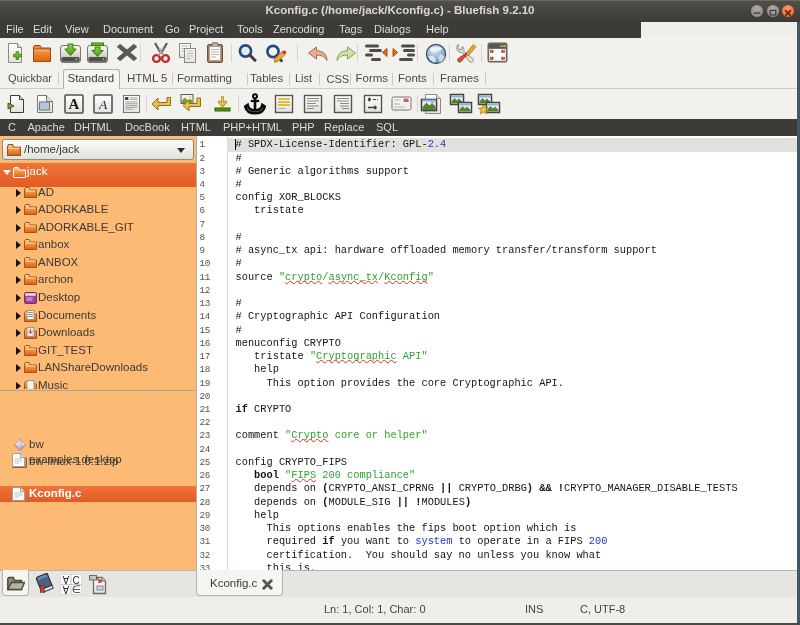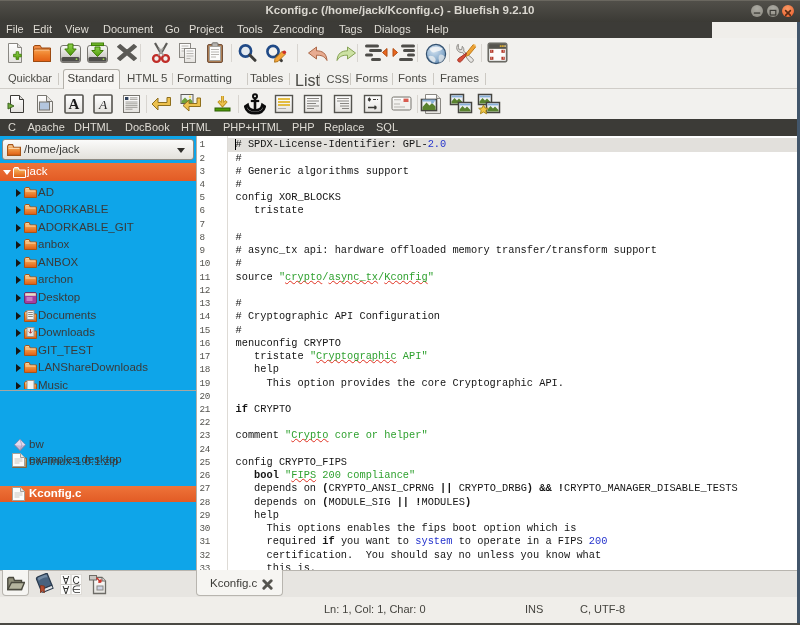--- a/index.html
+++ b/index.html
@@ -3,37 +3,37 @@
 <meta charset="utf-8">
 <style>
 html,body{margin:0;padding:0;}
 body{width:800px;height:625px;position:relative;overflow:hidden;background:#f0eeea;font-family:"Liberation Sans",sans-serif;}
 .abs{position:absolute;}
 
 #titlebar{left:0;top:0;width:800px;height:22px;background:linear-gradient(#514f49,#3b3a35);border-top:1px solid #6a675f;box-sizing:border-box;}
 #title{width:100%;text-align:center;top:4px;font-size:11.5px;font-weight:bold;color:#dbd8d1;}
 .winbtn{width:13px;height:13px;border-radius:50%;top:4px;}
 
-#menubar{left:0;top:22px;width:712px;height:16px;background:#3c3b37;}
+#menubar{left:0;top:22px;width:641px;height:16px;background:#3c3b37;}
 #menubar span{position:absolute;top:1px;font-size:11px;color:#dfdcd5;}
 
 #toolbar1{left:0;top:38px;width:800px;height:30px;background:#f2f1ee;}
 .sep1{position:absolute;top:6px;height:18px;width:1px;background:#d8d5d0;}
 
 #quickbar{left:0;top:68px;width:800px;height:21px;background:#f2f1ee;border-bottom:1px solid #d0cdc8;box-sizing:border-box;}
 #qsep span{position:absolute;top:73px;width:1px;height:12px;background:#ccc9c3;}
 #activetab{left:63px;top:69px;width:57px;height:20px;background:#f7f5f2;border:1px solid #b3b0a9;border-bottom:none;border-radius:3px 3px 0 0;box-sizing:border-box;}
 
 #toolbar2{left:0;top:89px;width:800px;height:30px;background:#f2f1ee;}
 .sep2{position:absolute;top:6px;height:18px;width:1px;background:#d8d5d0;}
 
 #snipbar{left:0;top:119px;width:800px;height:17px;background:#3c3b37;}
 #snipbar span{position:absolute;top:2px;font-size:11px;color:#dfdcd5;}
 
-#sidebar{left:0;top:136px;width:196px;height:434px;background:#0ea5e9;}
+#sidebar{left:0;top:136px;width:196px;height:434px;background:#fdba74;}
 #combo{position:absolute;left:2px;top:3px;width:192px;height:21px;background:linear-gradient(#fbfbfa,#e3e1dc);border:1px solid #8d8a83;border-radius:3px;box-sizing:border-box;}
 #editor{left:197px;top:136px;width:600px;height:434px;background:#ffffff;overflow:hidden;}
 #gutline{left:227px;top:136px;width:1px;height:434px;background:#dedbd6;}
 #curline{left:228px;top:138.3px;width:569px;height:13.23px;background:#e2e0dc;}
 pre{margin:0;font-family:"Liberation Mono",monospace;font-size:10.33px;line-height:13.23px;}
 #gutter{left:199.5px;top:138.3px;color:#55544f;font-size:9.3px;line-height:13.23px;letter-spacing:-0.4px;}
 #code{left:235.5px;top:138.3px;color:#141414;}
 #code .s{color:#2fa12f;}
 #code .n{color:#2433cd;}
 #code .w{color:#2fa12f;text-decoration:underline wavy #e03020 0.9px;text-underline-offset:0px;text-decoration-skip-ink:none;}
@@ -233,21 +233,21 @@
     <span style="left:392px;"></span>
     <span style="left:433px;"></span>
     <span style="left:485px;"></span>
   </div>
 <div class="abs" style="left:0;top:68px;width:800px;height:21px;">
 <span class="tab" style="position:absolute;left:8px;top:4px;font-size:11px;color:#4b4a45;">Quickbar</span>
 <span class="tab" style="position:absolute;left:67.5px;top:4px;font-size:11.5px;color:#3c3b37;">Standard</span>
 <span class="tab" style="position:absolute;left:127px;top:4px;font-size:11.5px;color:#4b4a45;text-align:center;">HTML 5</span>
 <span class="tab" style="position:absolute;left:177px;top:4px;font-size:11.5px;color:#4b4a45;">Formatting</span>
 <span class="tab" style="position:absolute;left:250px;top:4px;font-size:11.5px;color:#4b4a45;text-align:center;">Tables</span>
-<span class="tab" style="position:absolute;left:295px;top:4px;font-size:16px;color:#4b4a45;">List</span>
+<span class="tab" style="position:absolute;left:295px;top:4px;font-size:11px;color:#4b4a45;">List</span>
 <span class="tab" style="position:absolute;left:326.5px;top:4.5px;font-size:11px;color:#4b4a45;">CSS</span>
 <span class="tab" style="position:absolute;left:355.5px;top:4px;font-size:11.5px;color:#4b4a45;">Forms</span>
 <span class="tab" style="position:absolute;left:398px;top:4px;font-size:11.5px;color:#4b4a45;">Fonts</span>
 <span class="tab" style="position:absolute;left:440px;top:4px;font-size:11.5px;color:#4b4a45;">Frames</span>
 </div>
 <div class="abs" id="toolbar2">
 <svg class="abs" style="left:6px;top:5px;" width="20" height="20" viewBox="0 0 20 20">
       <path d="M4.5 1.5 L13.5 1.5 L17.5 5.5 L17.5 18.5 L4.5 18.5 Z" fill="url(#pgg)" stroke="#3c3b37"></path>
       <path d="M13.5 1.5 L13.5 5.5 L17.5 5.5" fill="#dddbd7" stroke="#3c3b37"></path>
       <path d="M2 10 L8 13 L2 16 Z" fill="#73ae3c" stroke="#3e6420" transform="translate(0,-1)"></path>
@@ -372,21 +372,21 @@
     </svg>
 <div id="combo">
 <svg width="14" height="12" style="position:absolute;left:4px;top:4px;" viewBox="0 0 13 11">
         <path d="M0.5 2 L0.5 10.5 L12.5 10.5 L12.5 3 L6.2 3 L5.2 0.5 L1.5 0.5 Z" fill="url(#fg)" stroke="#a85417" stroke-width="1"></path>
         <path d="M1.5 4 L11.5 4" stroke="#fcd9b0" stroke-width="1"></path>
       </svg>
 <span style="position:absolute;left:21px;top:3px;font-size:11.5px;color:#3a3a38;">/home/jack</span>
 <div style="position:absolute;right:8px;top:8px;width:0;height:0;border-top:5px solid #2f2e2b;border-left:4px solid transparent;border-right:4px solid transparent;"></div>
 </div>
 <div id="tree" style="position:absolute;left:0;top:26px;width:196px;height:227px;overflow:hidden;">
-<div class="trow" style="top:1px;height:18px;background:linear-gradient(#ee7439,#e25b25);">
+<div class="trow" style="top:1px;height:24px;background:linear-gradient(#ee7439,#e25b25);">
  <div class="exp" style="left:2.5px;top:7px;border-left:4.5px solid transparent;border-right:4.5px solid transparent;border-top:5.5px solid #ffffff;border-bottom:none;"></div>
  <svg width="13" height="11" style="left:13px;top:3.5px;" viewBox="0 0 13 11">
           <path d="M0.5 2 L0.5 10.5 L12.5 10.5 L12.5 3 L6.2 3 L5.2 0.5 L1.5 0.5 Z" fill="url(#fg)" stroke="#ffffff" stroke-width="1"></path>
         </svg>
  <span class="lbl" style="left:27px;top:1.5px;color:#ffffff;">jack</span>
 </div>
 <div class="trow" style="top:22.2px;">
         <div class="exp"></div>
         <svg width="13" height="11" viewBox="0 0 13 11">
           <path d="M0.5 2 L0.5 10.5 L12.5 10.5 L12.5 3 L6.2 3 L5.2 0.5 L1.5 0.5 Z" fill="url(#fg)" stroke="#a85417"></path>
@@ -551,21 +551,21 @@
 25
 26
 27
 28
 29
 30
 31
 32
 33</pre>
 <div class="abs" style="left:235px;top:139px;width:1px;height:11px;background:#000;"></div>
-<pre class="abs" id="code"># SPDX-License-Identifier: GPL-<span class="n">2.0</span>
+<pre class="abs" id="code"># SPDX-License-Identifier: GPL-<span class="n">2.4</span>
 #
 # Generic algorithms support
 #
 config XOR_BLOCKS
    tristate
 
 #
 # async_tx api: hardware offloaded memory transfer/transform support
 #
 source <span class="s">"<span class="w">crypto</span>/<span class="w">async_tx</span>/<span class="w">Kconfig</span>"</span>

